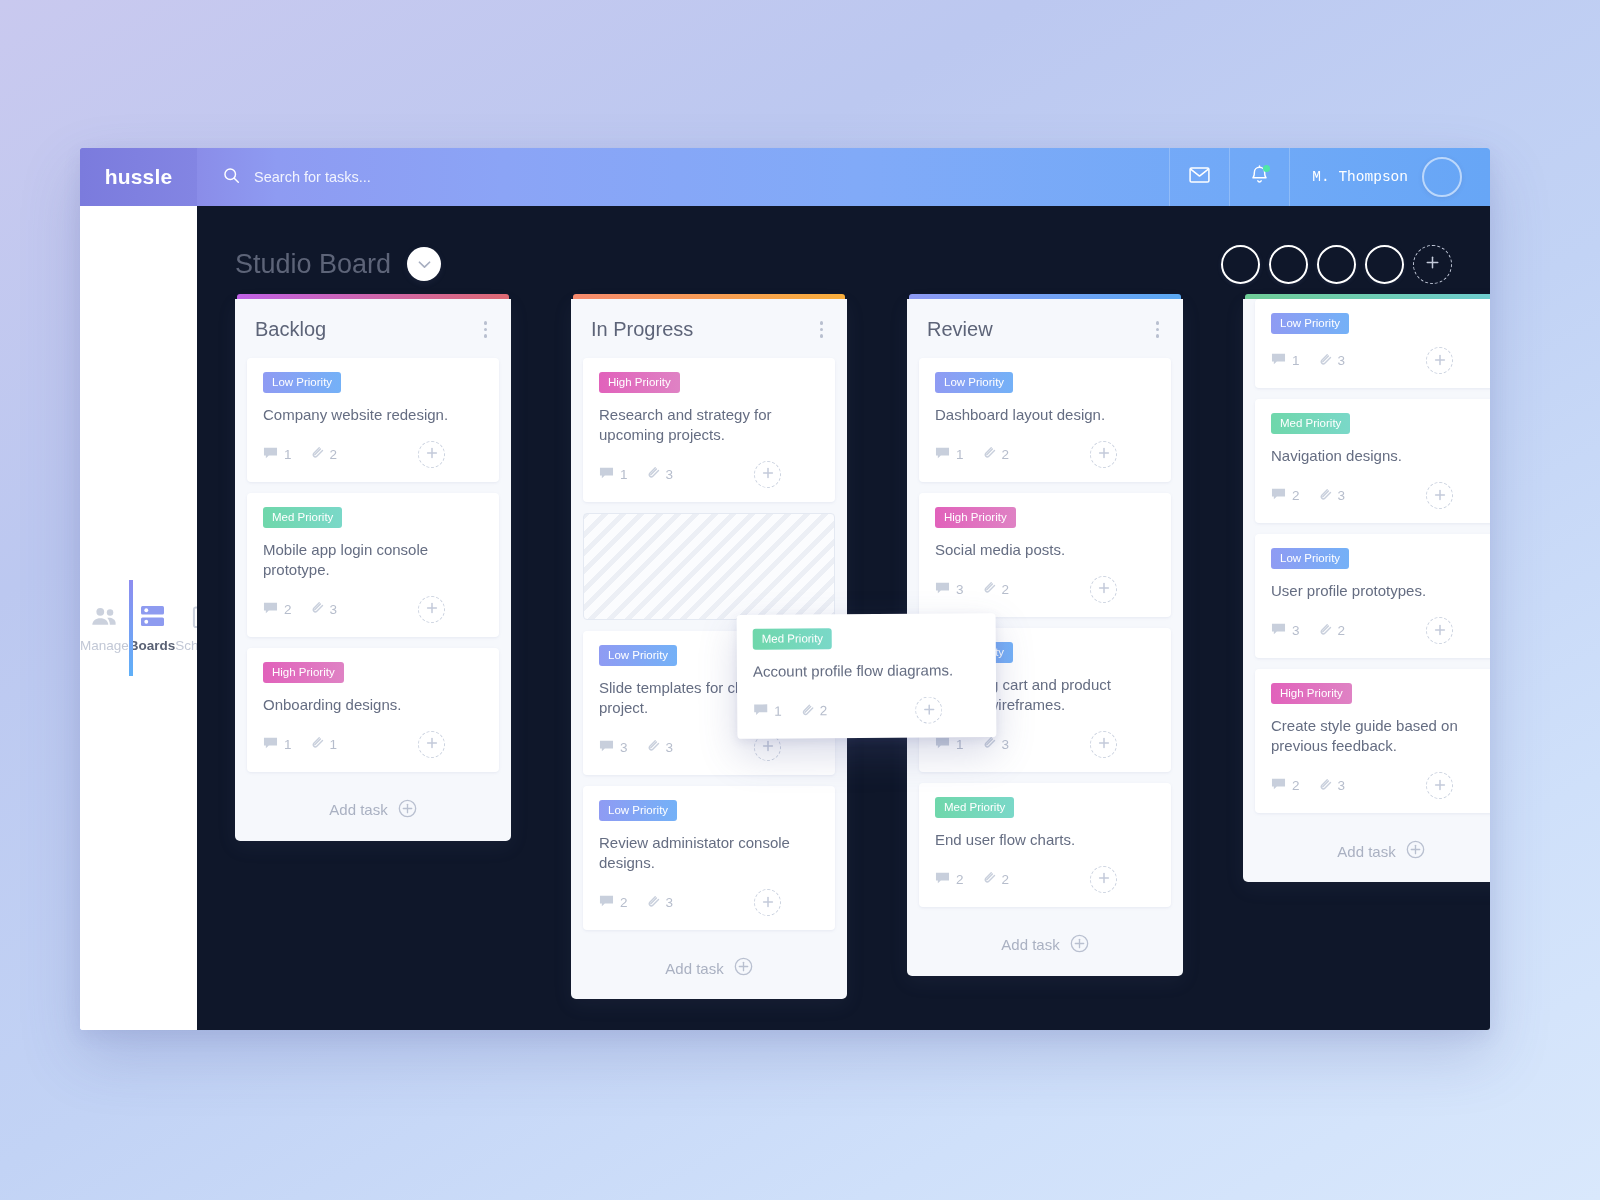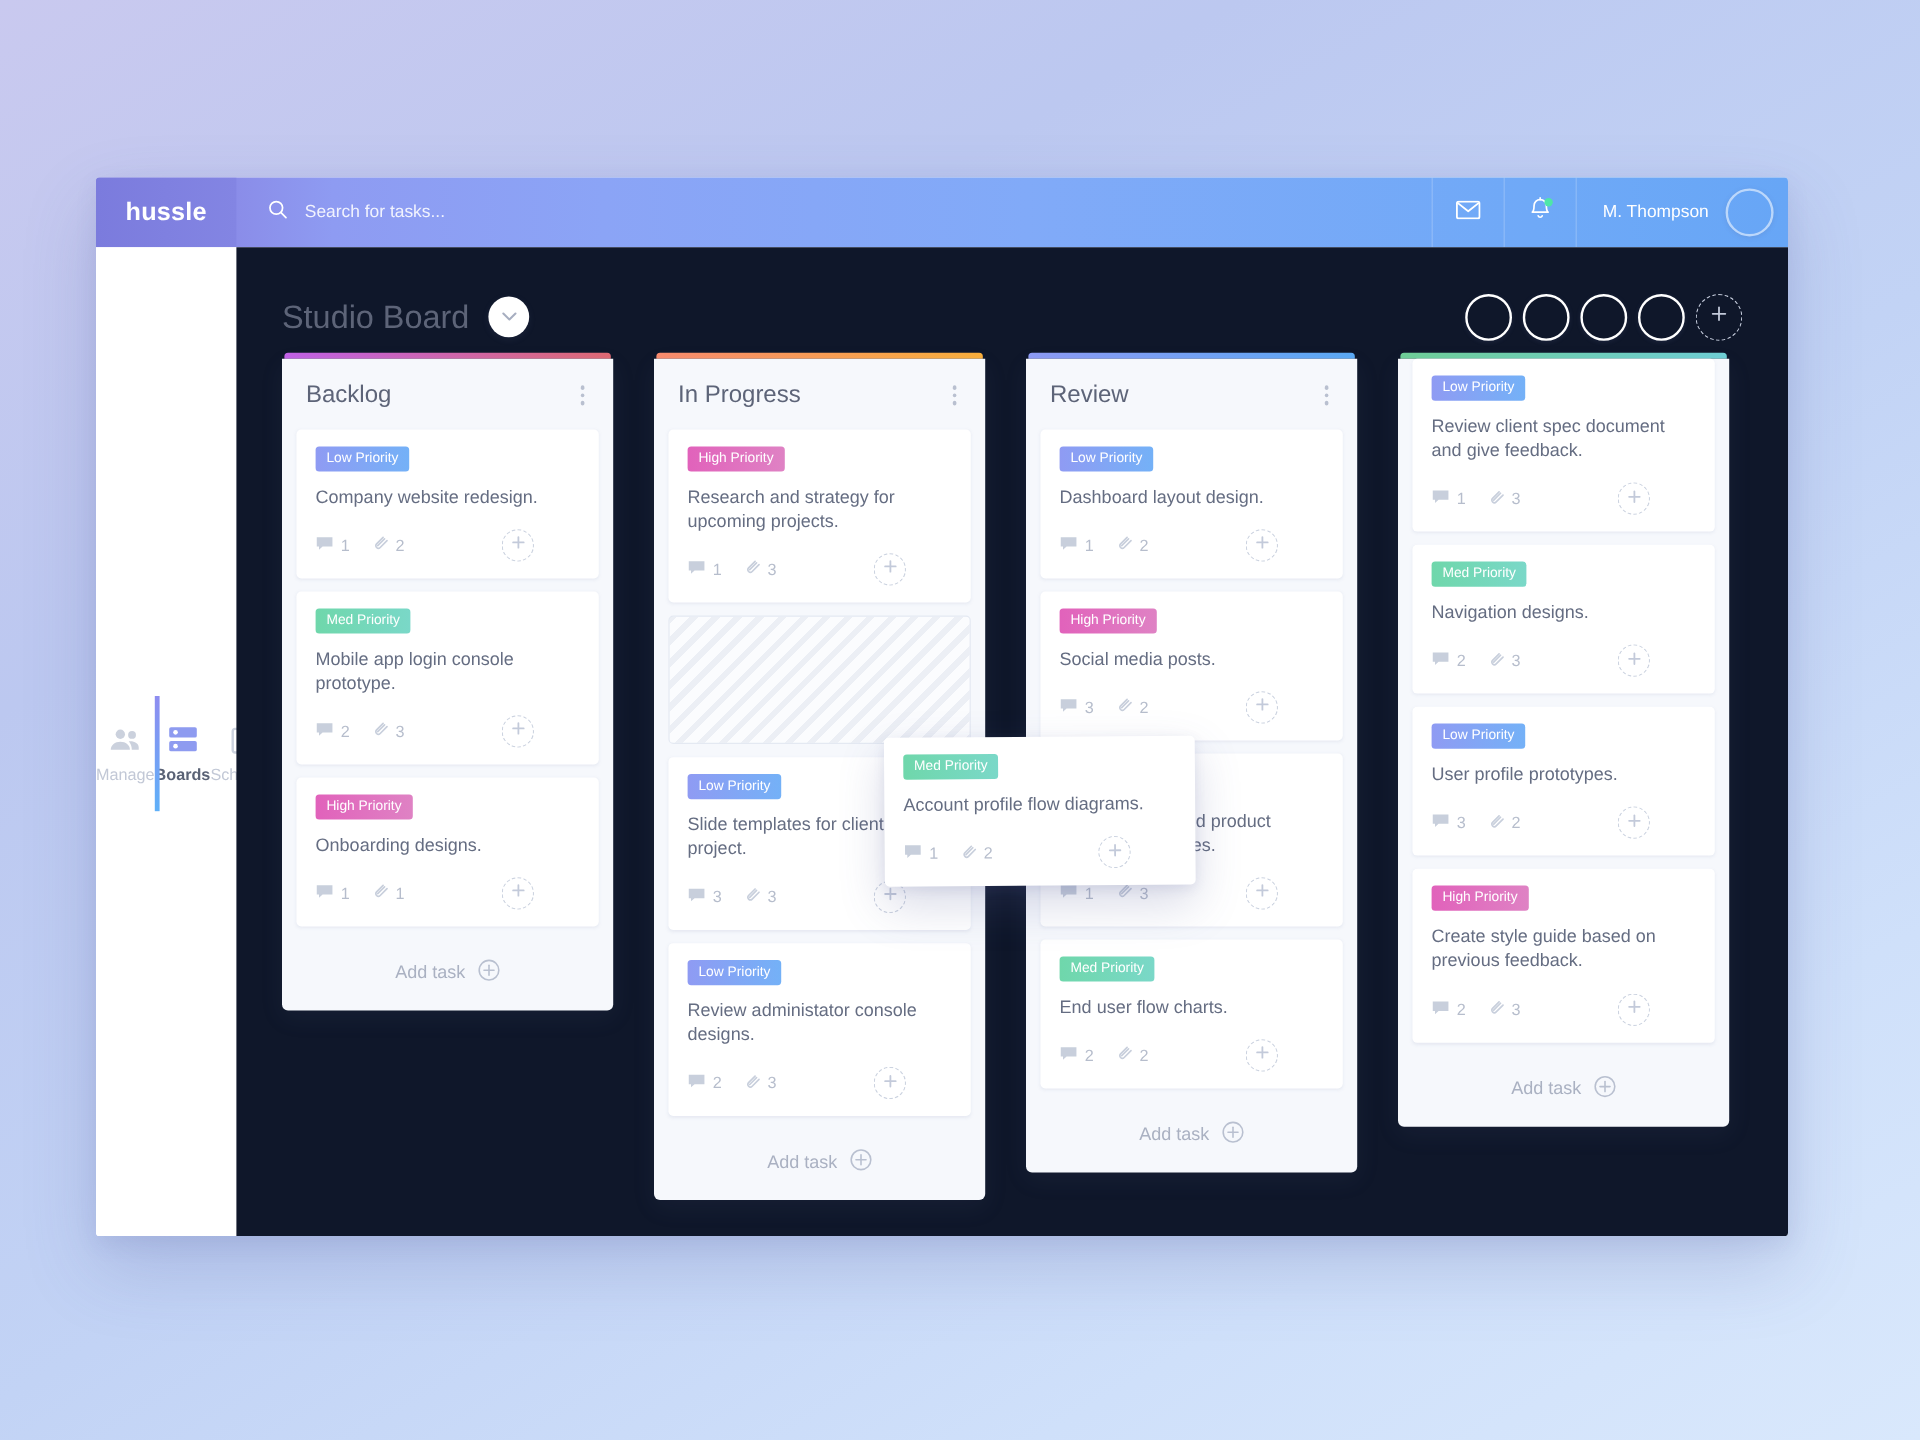--- a/index.html
+++ b/index.html
@@ -79,22 +79,23 @@
     position: absolute;
     width: 7px; height: 7px;
     border-radius: 50%;
     background: #4ee6a8;
     top: 17px; right: 19px;
   }
   #user-area {
     display: flex;
     align-items: center;
     gap: 14px;
-    padding: 0 12px 0 22px;
+    padding: 0 28px 0 22px;
     border-left: 1px solid rgba(255,255,255,.22);
+    font-family: Liberation Mono, monospace;
   }
   #user-name { color: #fff; font-size: 14.5px; }
 
   
   #body-split { flex: 1 1 auto; display: flex; min-height: 0; }
 
   
   #sidebar {
     width: 117px;
     flex: 0 0 117px;
@@ -166,21 +167,21 @@
     width: 39px; height: 39px;
     border-radius: 50%;
     border: 1.6px dashed #c3cada;
     display: flex; align-items: center; justify-content: center;
     cursor: pointer;
   }
 
   
   #columns {
     display: flex;
-    gap: 34px;
+    gap: 60px;
     padding: 0 38px;
     align-items: flex-start;
   }
   .column { width: 276px; flex: 0 0 276px; position: relative; }
   .col-accent { height: 5px; border-radius: 3px 3px 0 0; margin: 0 2px; }
   .col-body {
     background: #f6f8fc;
     border-radius: 0 0 5px 5px;
     padding: 0 12px 12px 12px;
     box-shadow: 0 6px 20px rgba(100,110,160,.09);
@@ -742,21 +743,21 @@
                     <circle cx="10" cy="10" r="8.6" stroke="#b9c0d0" stroke-width="1.4"></circle>
                     <line x1="10" y1="5.6" x2="10" y2="14.4" stroke="#b9c0d0" stroke-width="1.4" stroke-linecap="round"></line>
                     <line x1="5.6" y1="10" x2="14.4" y2="10" stroke="#b9c0d0" stroke-width="1.4" stroke-linecap="round"></line>
                   </svg></span>
               </div>
             </div>
           </div>
           <div class="column">
             <div class="col-accent" style="background: linear-gradient(90deg, rgb(111, 207, 151) 0%, rgb(111, 208, 214) 100%);"></div>
             <div class="col-body">
-              <div class="card"><div class="badge low">Low Priority</div><div class="card-title">Review client spec document and give feedback.</div><div class="card-foot">
+              <div class="card"><div class="badge low">Low Priority</div><div class="card-foot">
                   <span class="meta">
                     <span><svg width="15" height="14" viewBox="0 0 16 15" fill="none">
                         <path d="M1 1.8h14v8.4H6.2L3 13V10.2H1z" fill="#c8cfdc"></path>
                       </svg></span>
                     <span>1</span>
                   </span>
                   <span class="meta">
                     <span><svg width="14" height="15" viewBox="0 0 15 16" fill="none">
                         <path d="M11.4 4.2 5.6 10c-.9.9-.9 2.3 0 3.2.9.9 2.3.9 3.2 0l6.1-6.1" stroke="#c8cfdc" stroke-width="1.5" stroke-linecap="round" fill="none" transform="translate(-1.5,-1.2)"></path>
                         <path d="M12.7 5.5 6.6 11.6" stroke="#c8cfdc" stroke-width="1.5" stroke-linecap="round" transform="translate(-1.5,-1.2)"></path>

